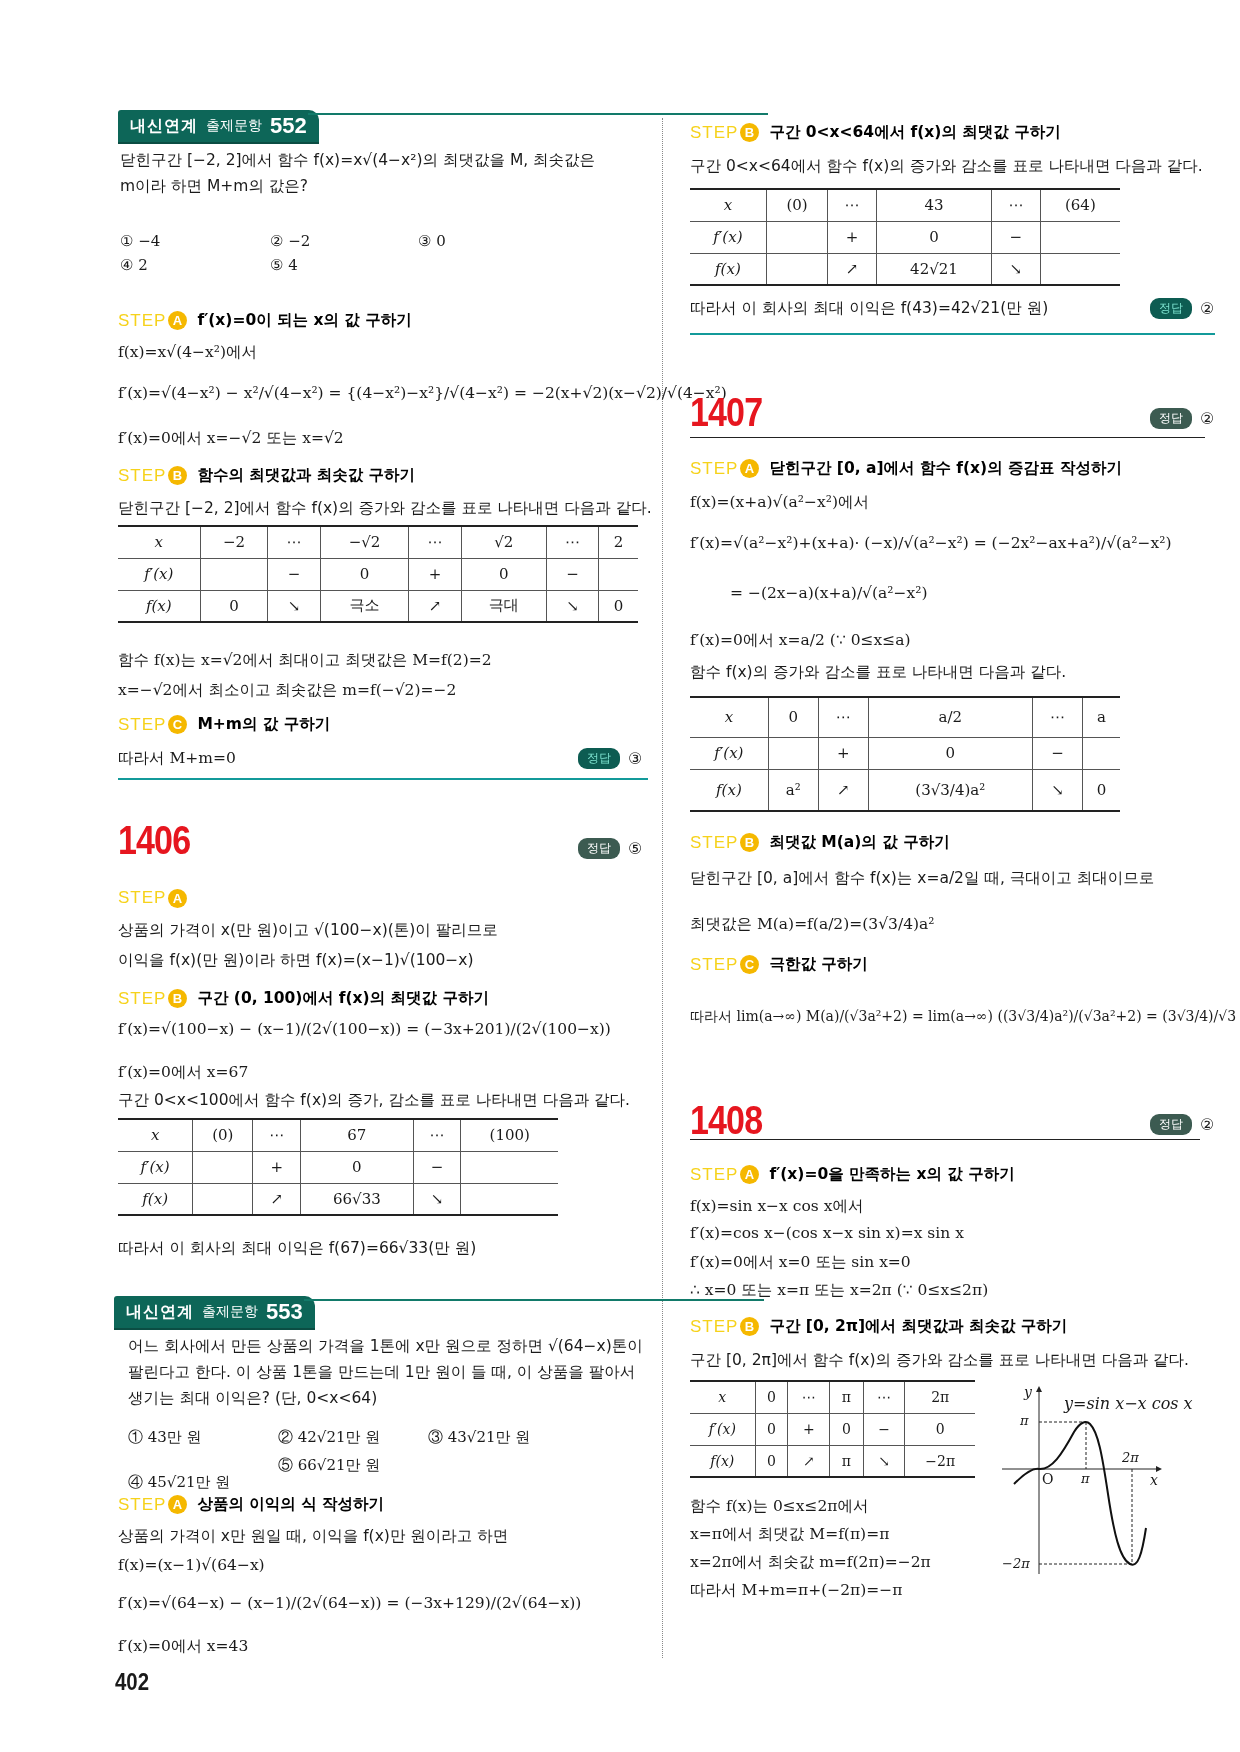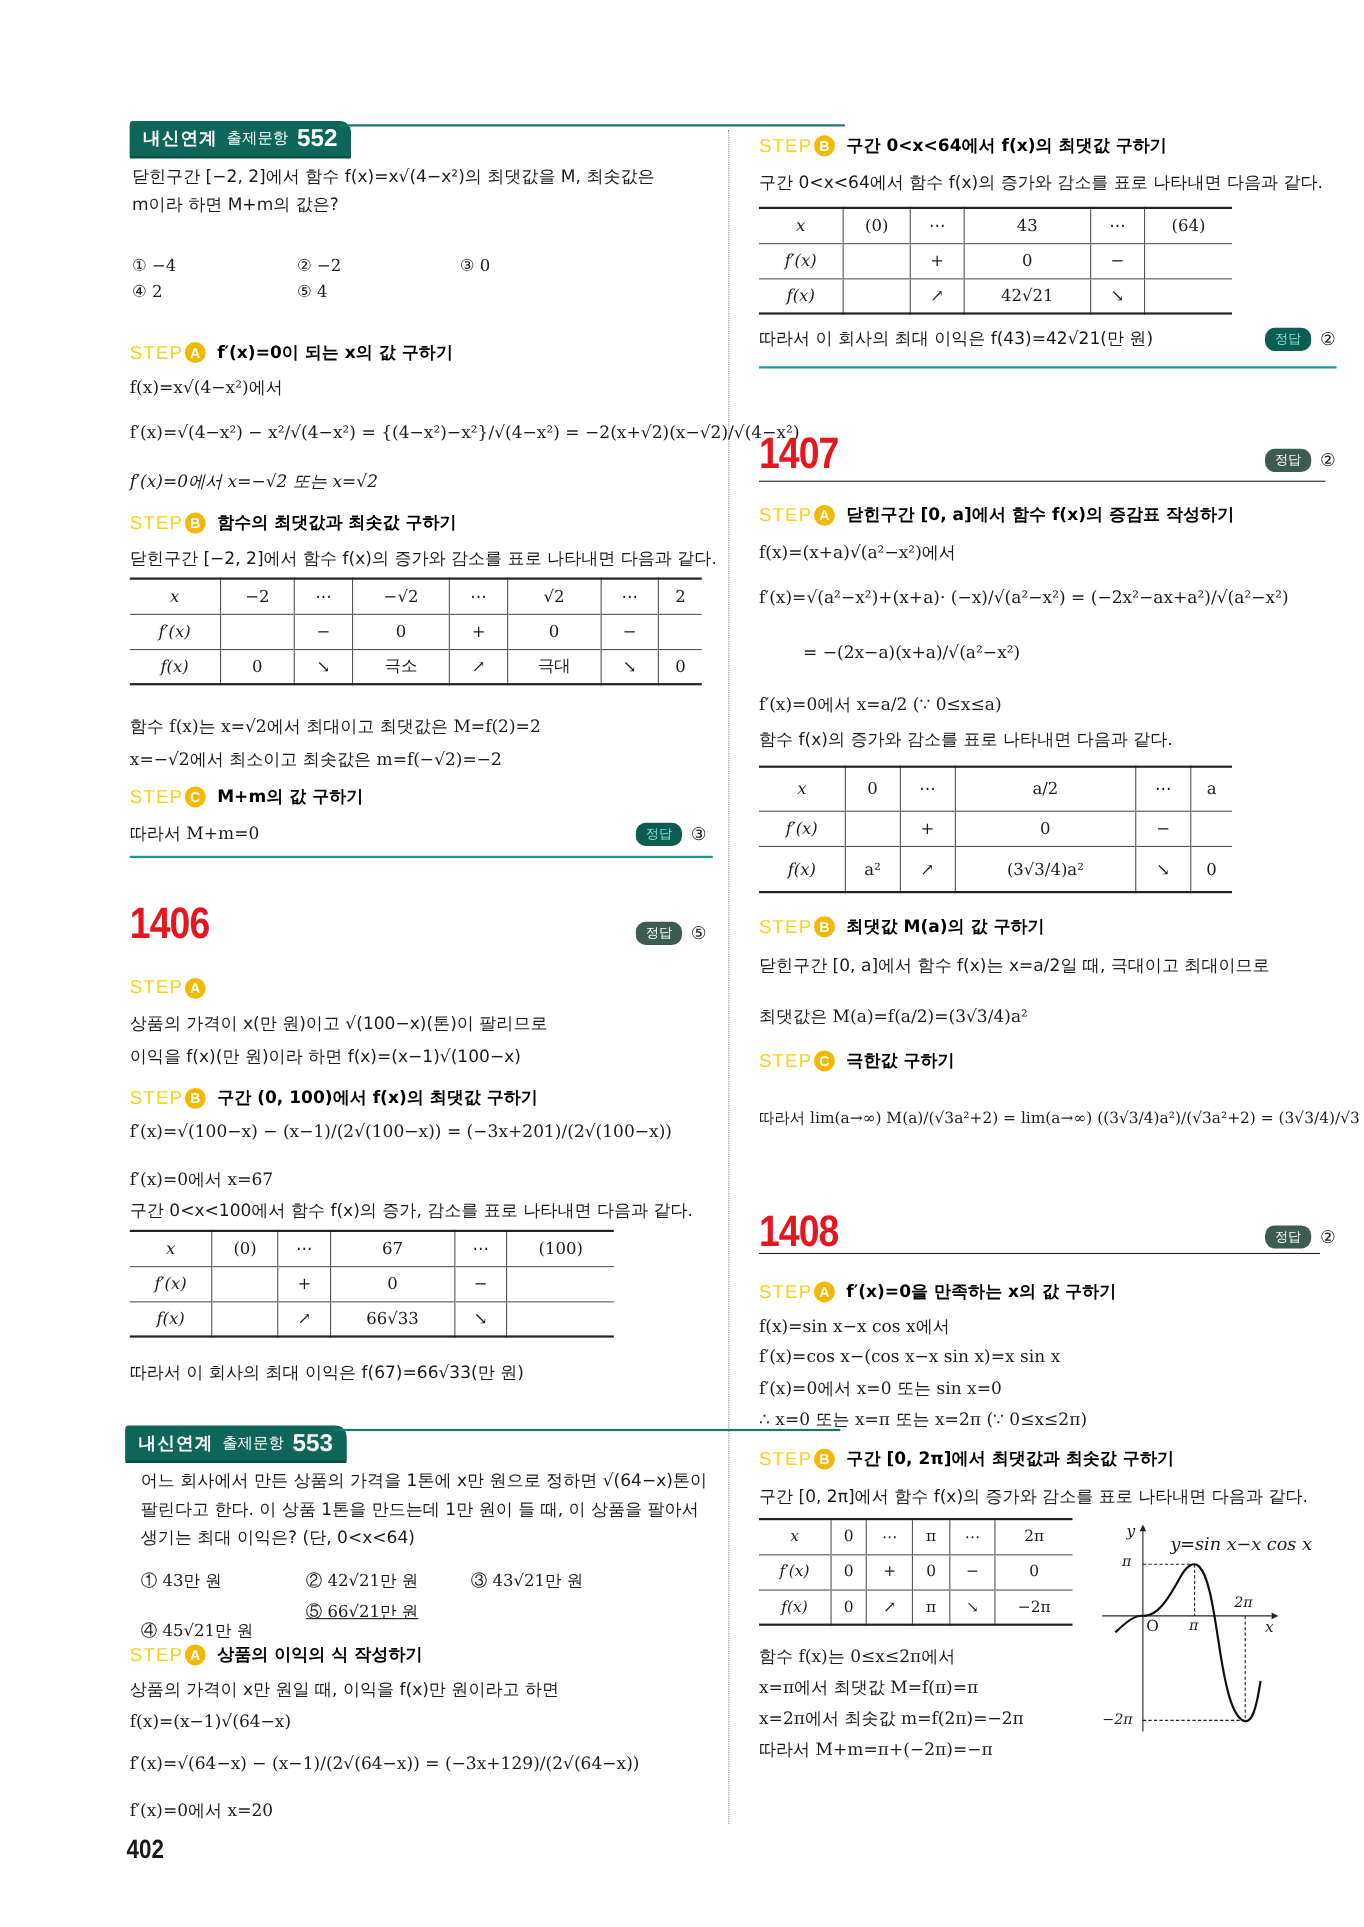--- a/index.html
+++ b/index.html
@@ -73,21 +73,21 @@
 
   <div class="step" style="top:310px;">
     <span class="tag">
         <span>STEP</span>
         <span class="circ">A</span>
       </span>
     <span class="ttl">f′(x)=0이 되는 x의 값 구하기</span>
   </div>
   <div class="line math" style="top:342px;">f(x)=x√(4−x²)에서</div>
   <div class="line math" style="top:384px;">f′(x)=√(4−x²) − x²/√(4−x²) = {(4−x²)−x²}/√(4−x²) = −2(x+√2)(x−√2)/√(4−x²)</div>
-  <div class="line math" style="top:428px;font-style:italic;">f′(x)=0에서 x=−√2 또는 x=√2</div>
+  <div class="line math" style="top:428px;">f′(x)=0에서 x=−√2 또는 x=√2</div>
 
   <div class="step" style="top:465px;">
     <span class="tag">
         <span>STEP</span>
         <span class="circ">B</span>
       </span>
     <span class="ttl">함수의 최댓값과 최솟값 구하기</span>
   </div>
   <div class="line" style="top:498px;">닫힌구간 [−2, 2]에서 함수 f(x)의 증가와 감소를 표로 나타내면 다음과 같다.</div>
 
@@ -208,34 +208,34 @@
 
   <div class="line" style="top:1336px; left:10px;">어느 회사에서 만든 상품의 가격을 1톤에 x만 원으로 정하면 √(64−x)톤이</div>
   <div class="line" style="top:1362px; left:10px;">팔린다고 한다. 이 상품 1톤을 만드는데 1만 원이 들 때, 이 상품을 팔아서</div>
   <div class="line" style="top:1388px; left:10px;">생기는 최대 이익은? (단, 0&lt;x&lt;64)</div>
 
   <div class="choices" style="top:1428px; width:500px;">
     <span style="left:10px; top:0;">① 43만 원</span>
     <span style="left:160px; top:0;">② 42√21만 원</span>
     <span style="left:310px; top:0;">③ 43√21만 원</span>
     <span style="left:10px; top:45px;">④ 45√21만 원</span>
-    <span style="left:160px; top:28px;text-decoration:underline;">⑤ 66√21만 원</span>
+    <span style="left:160px; top:28px;">⑤ 66√21만 원</span>
   </div>
 
   <div class="step" style="top:1494px;">
     <span class="tag">
         <span>STEP</span>
         <span class="circ">A</span>
       </span>
     <span class="ttl">상품의 이익의 식 작성하기</span>
   </div>
   <div class="line" style="top:1526px;">상품의 가격이 x만 원일 때, 이익을 f(x)만 원이라고 하면</div>
   <div class="line math" style="top:1556px;">f(x)=(x−1)√(64−x)</div>
   <div class="line math" style="top:1594px;">f′(x)=√(64−x) − (x−1)/(2√(64−x)) = (−3x+129)/(2√(64−x))</div>
-  <div class="line math" style="top:1636px;">f′(x)=0에서 x=20</div>
+  <div class="line math" style="top:1636px;">f′(x)=0에서 x=43</div>
 </div>
 
 <div class="pagenum">402</div>
 
 <div id="right" class="col">
 
   <div class="step" style="top:122px;">
     <span class="tag">
         <span>STEP</span>
         <span class="circ">B</span>

